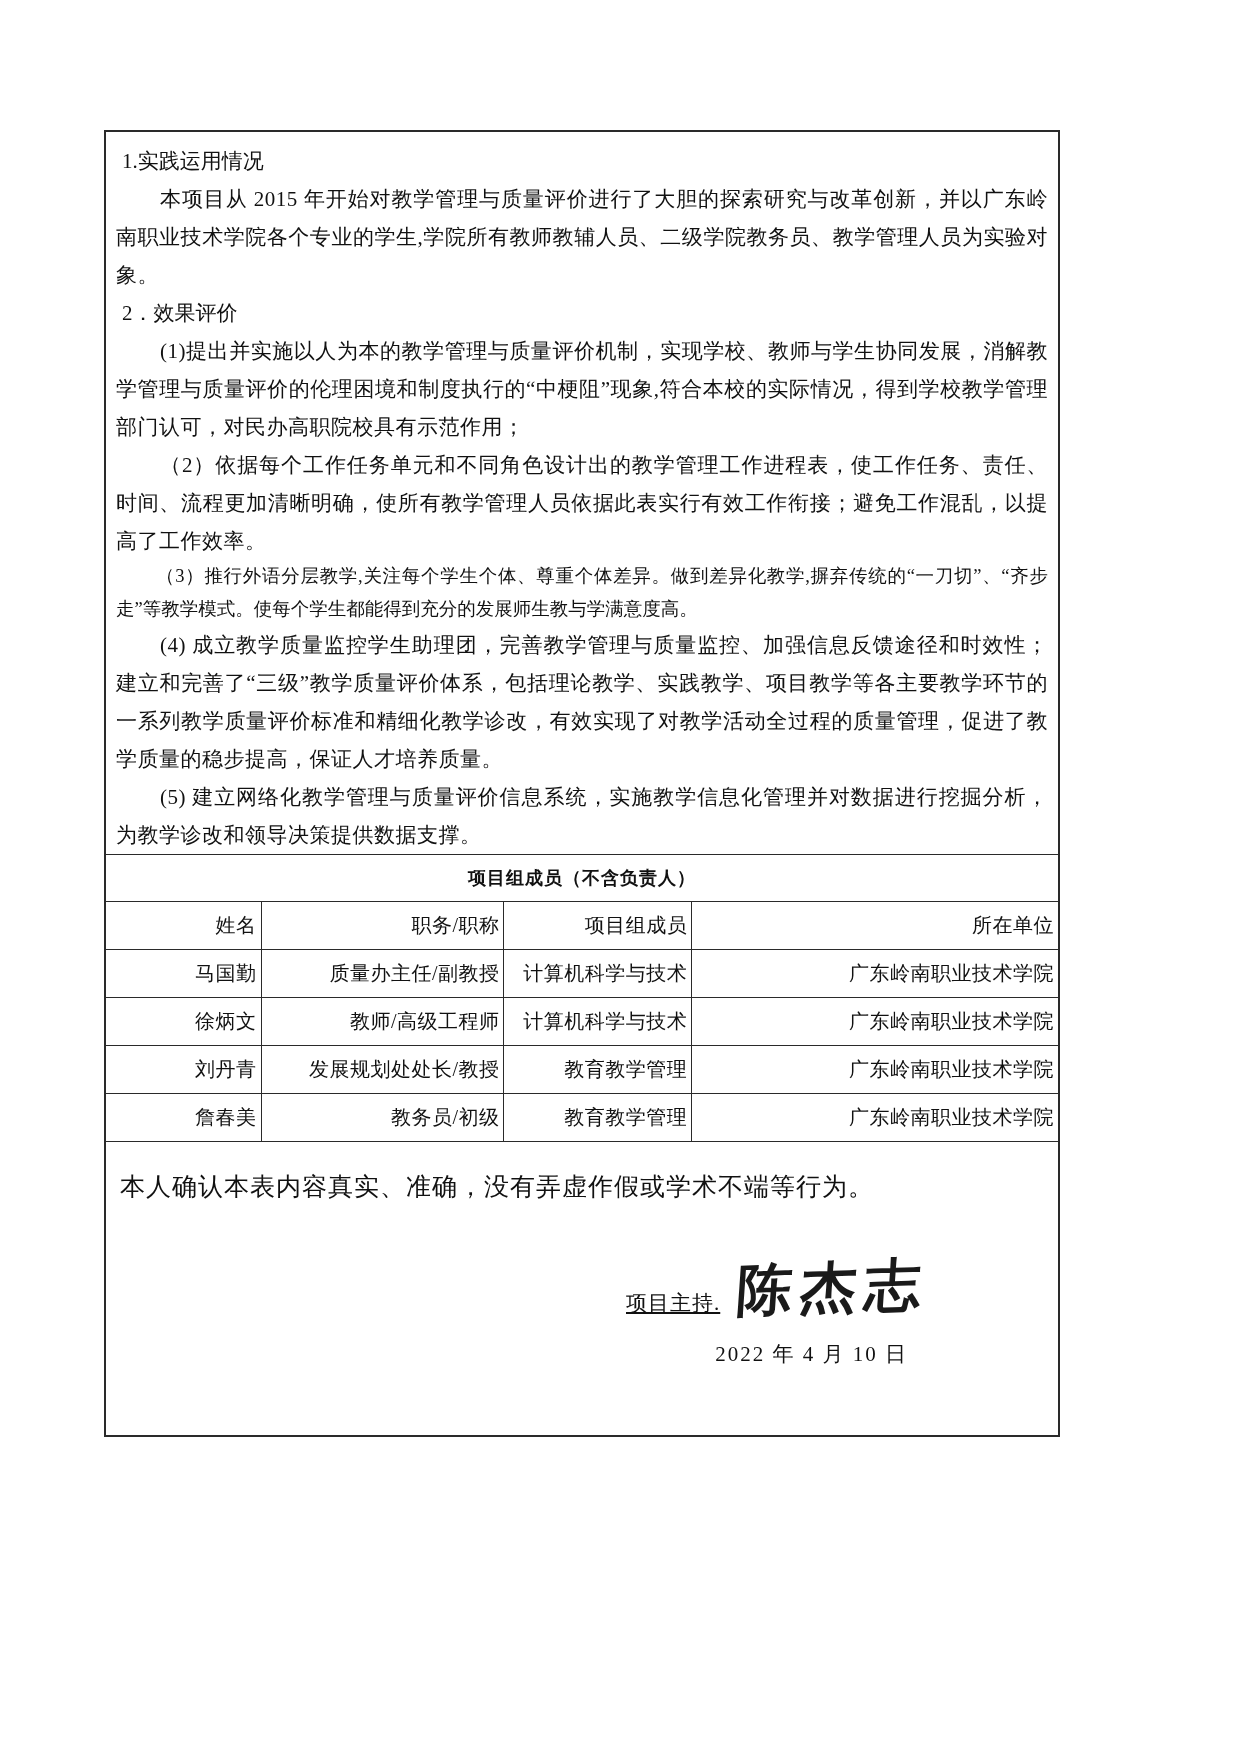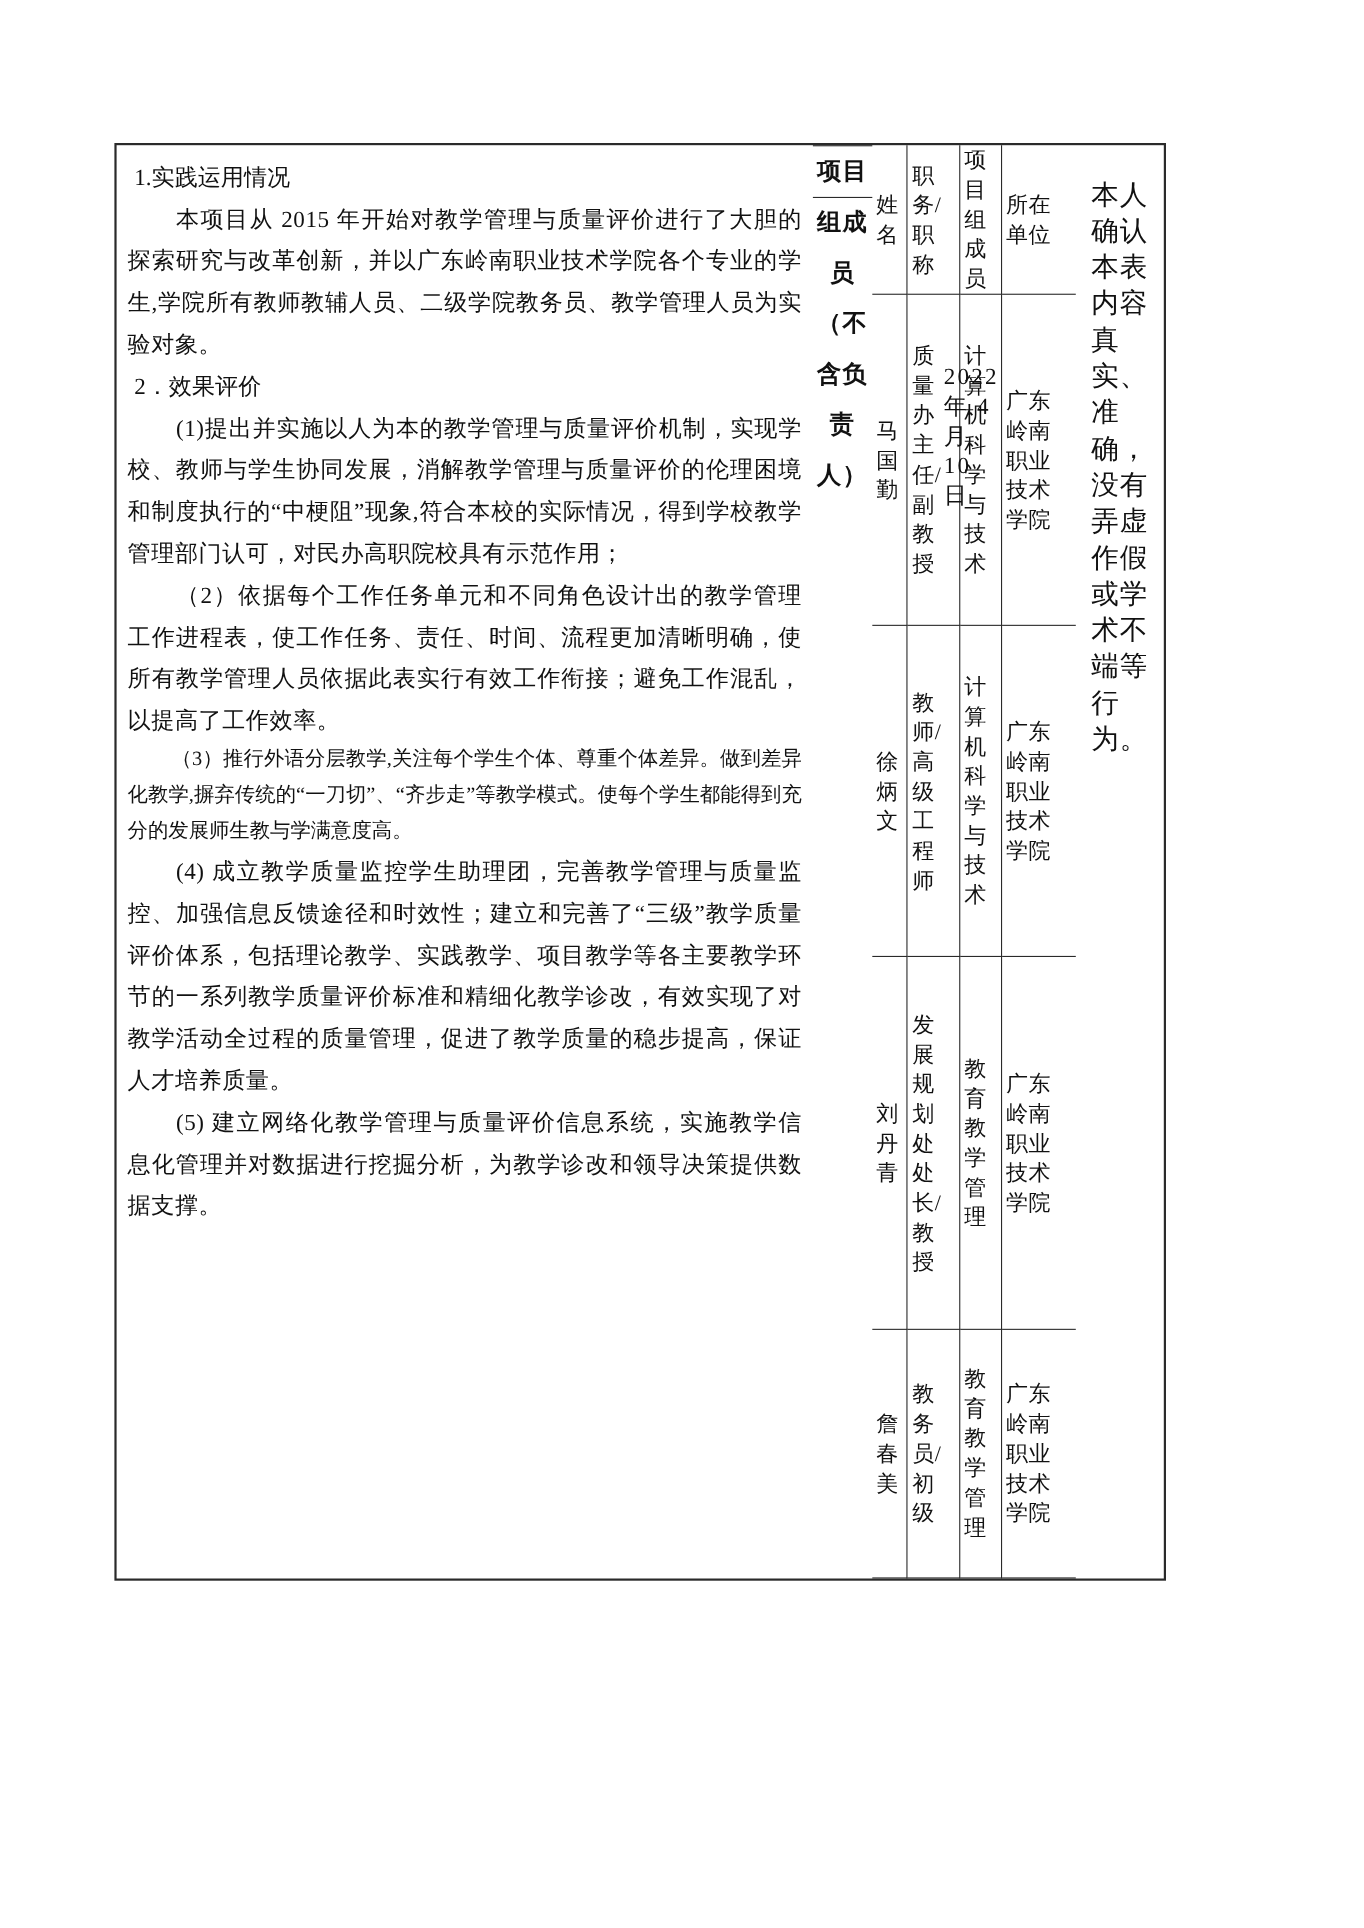--- a/index.html
+++ b/index.html
@@ -18,20 +18,21 @@
   }
   .doc-box {
     position: absolute;
     left: 104px;
     top: 130px;
     width: 956px;
     height: 1307px;
     border: 2px solid #2a2a2a;
     box-sizing: border-box;
     display: flex;
+    flex-direction: column;
   }
   .text-section {
     padding: 10px 10px 0 10px;
   }
   .heading {
     margin: 0;
     font-size: 21px;
     line-height: 38px;
     text-indent: 6px;
   }
@@ -49,34 +50,34 @@
     text-indent: 40px;
     letter-spacing: 0px;
   }
   .table-title {
     border-top: 1px solid #2a2a2a;
     border-bottom: 1px solid #2a2a2a;
     height: 46px;
     line-height: 46px;
     text-align: center;
     font-weight: bold;
-    font-size: 22px;
+    font-size: 18px;
     font-family: "Liberation Sans", sans-serif;
     letter-spacing: 1px;
   }
   table.members {
     width: 100%;
     border-collapse: collapse;
     table-layout: fixed;
   }
   table.members th,
   table.members td {
     border: 1px solid #2a2a2a;
     height: 47px;
-    text-align: left;
+    text-align: right;
     vertical-align: middle;
     font-size: 20px;
     font-weight: normal;
     padding: 0 4px;
     letter-spacing: 0.5px;
   }
   table.members tr th:first-child,
   table.members tr td:first-child { border-left: none; }
   table.members tr th:last-child,
   table.members tr td:last-child { border-right: none; }

